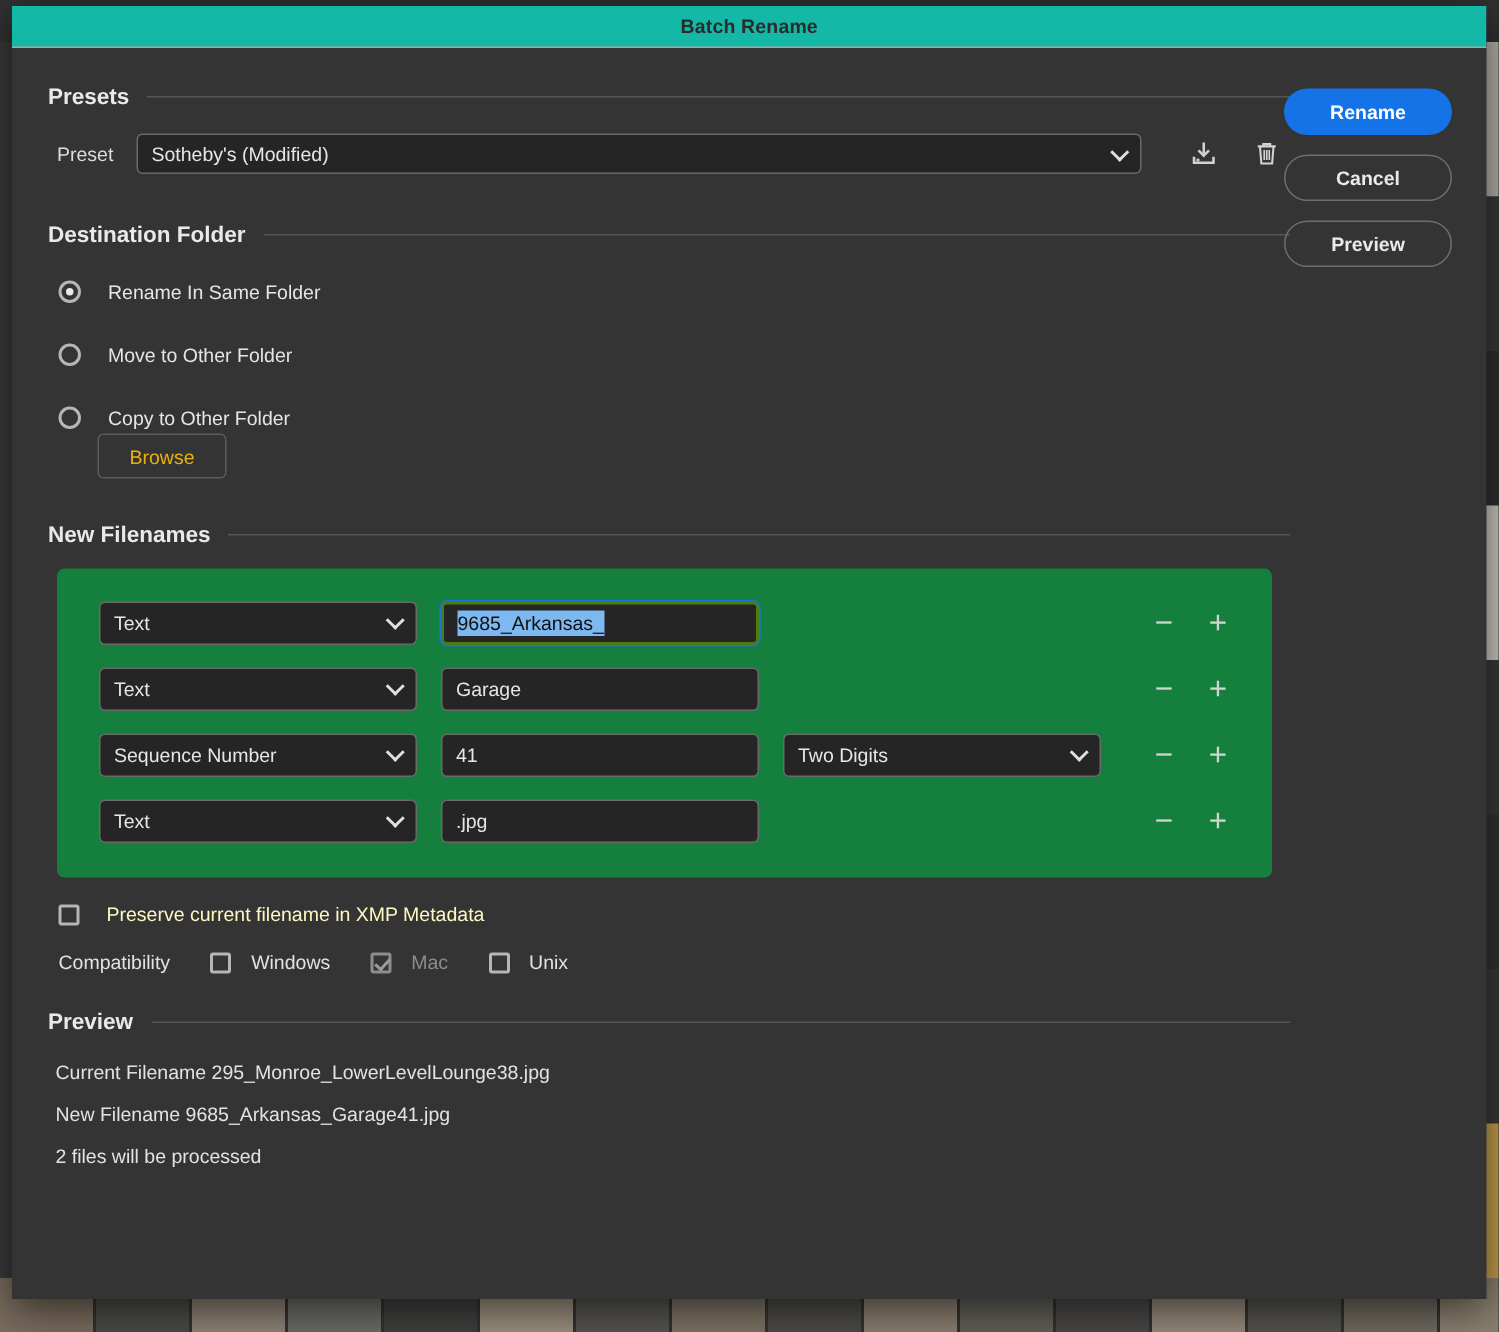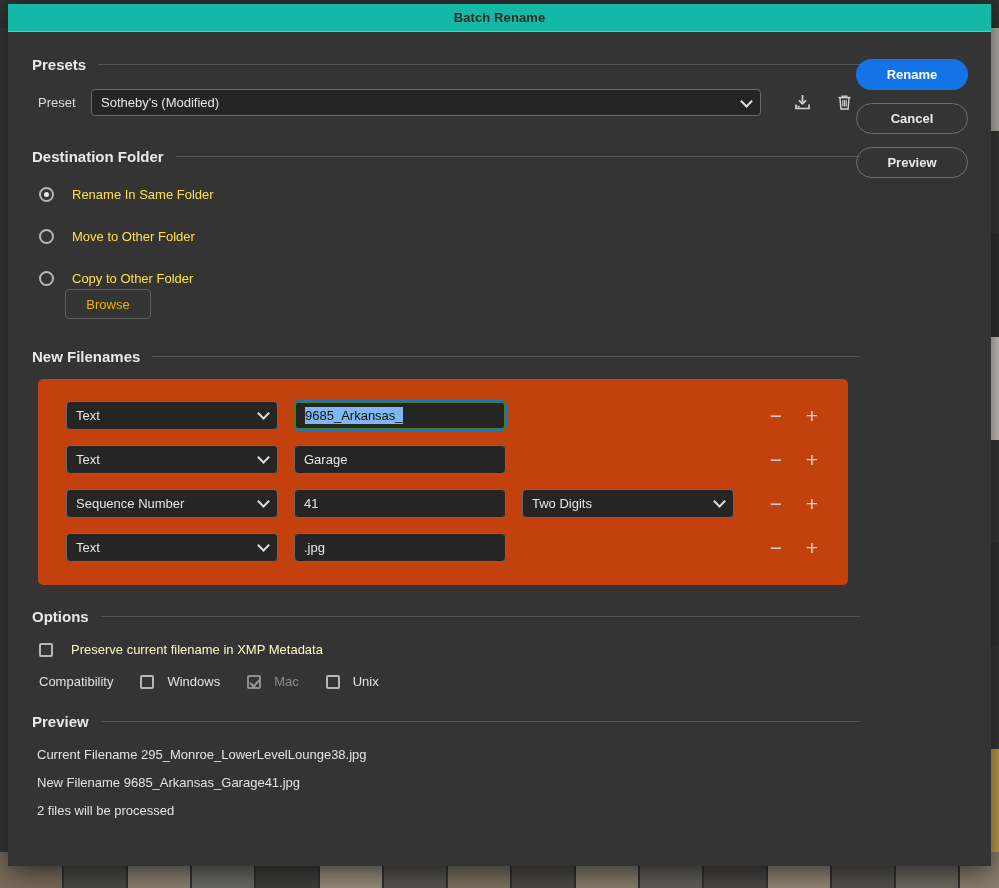--- a/index.html
+++ b/index.html
@@ -186,41 +186,41 @@
   .radio.on::after {
     content: "";
     position: absolute;
     left: 3px; top: 3px;
     width: 5px; height: 5px;
     border-radius: 50%;
     background: #e8e8e8;
   }
   .radio-row .txt {
     font-size: 13px;
-    color: #fde047;
+    color: #e5e5e5;
     margin-left: 18px;
   }
 
   #browse-btn {
     margin: 0 0 0 57px;
     width: 86px; height: 30px;
     border: 1px solid #5a5a5a;
     border-radius: 4px;
     display: flex;
     align-items: center;
     justify-content: center;
     font-size: 13px;
     color: #eab308;
   }
 
   
   #filenames-panel {
     margin: 14px 0 0 30px;
     width: 810px;
-    background: #c2410c;
+    background: #15803d;
     border-radius: 5px;
     padding: 14px 0 16px 0;
     text-align: right;
   }
   .fn-row {
     display: flex;
     align-items: center;
     height: 44px;
     padding-left: 28px;
   }
@@ -477,24 +477,20 @@
           </div>
           <div class="input">.jpg</div>
           <div class="spacer"></div>
           <div class="pm">
             <div class="minus">−</div>
             <div class="plus">+</div>
           </div>
         </div>
       </div>
 
-    <div class="section" style="margin-top:23px">
-      <span class="label">Options</span>
-      <span class="rule"></span>
-    </div>
 
     <div id="xmp-row">
       <span class="chk" id="xmp-chk"></span>
       <span class="txt">Preserve current filename in XMP Metadata</span>
     </div>
 
     <div id="compat-row">
       <span>Compatibility</span>
       <span id="compat-items" style="display:flex;align-items:center;">
           <span class="cgroup">

